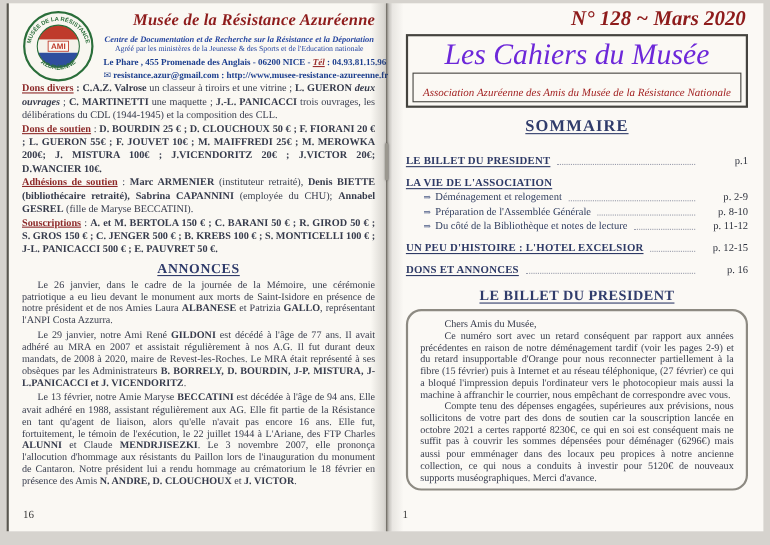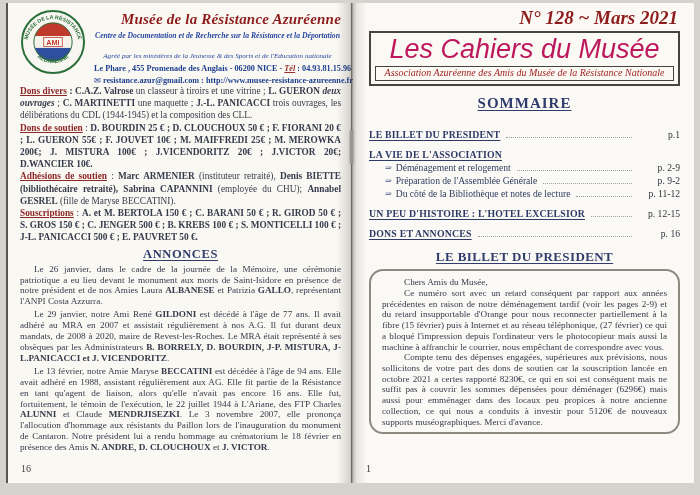--- a/index.html
+++ b/index.html
@@ -15,21 +15,21 @@
   .gutter{position:absolute;left:337px;top:3px;width:30px;height:480px;z-index:5;pointer-events:none;
     background:linear-gradient(90deg,rgba(70,65,58,0) 0%,rgba(70,65,58,.18) 40%,rgba(40,36,30,.30) 52%,rgba(70,65,58,.10) 66%,rgba(70,65,58,0) 100%);}
   .staple{position:absolute;left:350px;top:130px;width:3px;height:34px;background:#9a978f;border-radius:2px;z-index:6;box-shadow:0 0 2px rgba(0,0,0,.4);}
 
   
   .lp-header{display:flex;gap:8px;align-items:flex-start;}
   .logo{width:66px;height:66px;flex:0 0 66px;}
   .lp-head-text{flex:1;text-align:center;min-width:0;}
   .lp-title{font-size:15px;font-weight:bold;font-style:italic;color:#8e1c1c;white-space:nowrap;letter-spacing:.2px;margin-top:2px;text-align:right;}
   .lp-sub1{font-size:7.7px;font-weight:bold;font-style:italic;color:#2847a0;white-space:nowrap;margin-top:3px;}
-  .lp-sub2{font-size:7.1px;font-style:italic;color:#2847a0;white-space:nowrap;margin-top:12px;}
+  .lp-sub2{font-size:7.1px;color:#2847a0;white-space:nowrap;margin-top:0;}
   .lp-addr{font-size:8.2px;font-weight:bold;color:#1d3f8e;white-space:nowrap;margin-top:4px;}
   .lp-tel{color:#9b3030;font-style:italic;text-decoration:underline;}
   .lp-contact{font-size:8.2px;font-weight:bold;color:#1d3f8e;white-space:nowrap;margin-top:2px;}
   .mail-glyph{font-weight:normal;}
 
   
   .section-h{text-align:center;font-weight:bold;color:#303c6b;font-size:12.5px;letter-spacing:.6px;text-decoration:underline;text-underline-offset:2px;}
   .h-dons{margin:5px 0 2px;}
   .h-ann{margin:3px 0 2px;}
 
@@ -40,24 +40,24 @@
   .sg-n{}
   .sg-b{font-weight:bold;}
   .sg-bi{font-weight:bold;font-style:italic;}
   .sg-lab{color:#8c2828;font-weight:bold;text-decoration:underline;}
 
   .pagenum{position:absolute;bottom:9px;left:13px;font-size:10px;color:#3a3a3a;}
 
   
   .issue{text-align:right;font-size:19px;font-weight:bold;font-style:italic;color:#8e1c1c;padding-right:2px;white-space:nowrap;}
   .masthead{border:2px solid #45443f;margin-top:2px;text-align:center;padding:2px 4px 3px;background:#fbf9f4;}
-  .mh1,.mh2{font-family:Liberation Sans, sans-serif;font-style:italic;color:#be185d;line-height:1.04;}
+  .mh1,.mh2{font-family:Liberation Serif, serif;font-style:italic;color:#6d28d9;line-height:1.04;}
   .mh1{font-size:27px;}
   .mh2{font-size:27px;}
-  .mh-banner{border:1px solid #45443f;margin-top:3px;font-size:10px;font-style:italic;color:#a32424;padding:0 2px 2px;white-space:nowrap;}
+  .mh-banner{border:1px solid #45443f;margin-top:3px;font-size:10px;font-style:italic;color:#a32424;padding:12px 2px 2px;white-space:nowrap;}
 
   .h-sommaire{font-size:15px;letter-spacing:1px;margin:9px 0 16px;}
   .toc{margin-top:2px;}
   .toc-row{display:flex;align-items:flex-end;line-height:13px;}
   .toc-row.t-main{margin-top:7px;font-size:9.8px;color:#2e3a66;}
   .toc-row.t-main .toc-label{font-weight:bold;text-decoration:underline;text-underline-offset:2px;letter-spacing:.2px;}
   .toc-row.t-sub{margin-left:16px;margin-top:1px;font-size:9.6px;color:#2f3c5e;line-height:12px;}
   .toc-bullet{font-size:8px;margin-right:4px;color:#4a5a85;}
   .leader{flex:1;border-bottom:1px dotted #9a9dac;margin:0 6px 3px 6px;}
   .toc-page{width:42px;text-align:right;font-size:9.6px;color:#30343f;font-weight:normal;white-space:nowrap;}
@@ -120,21 +120,21 @@
   <p><span class="sg-n">Le 26 janvier, dans le cadre de la journée de la Mémoire, une cérémonie patriotique a eu lieu devant le monument aux morts de Saint-Isidore en présence de notre président et de nos Amies Laura </span><span class="sg-b">ALBANESE</span><span class="sg-n"> et Patrizia </span><span class="sg-b">GALLO</span><span class="sg-n">, représentant l'ANPI Costa Azzurra.</span></p>
       <p><span class="sg-n">Le 29 janvier, notre Ami René </span><span class="sg-b">GILDONI</span><span class="sg-n"> est décédé à l'âge de 77 ans. Il avait adhéré au MRA en 2007 et assistait régulièrement à nos A.G. Il fut durant deux mandats, de 2008 à 2020, maire de Revest-les-Roches. Le MRA était représenté à ses obsèques par les Administrateurs </span><span class="sg-b">B. BORRELY, D. BOURDIN, J-P. MISTURA, J-L.PANICACCI et J. VICENDORITZ</span><span class="sg-n">.</span></p>
       <p><span class="sg-n">Le 13 février, notre Amie Maryse </span><span class="sg-b">BECCATINI</span><span class="sg-n"> est décédée à l'âge de 94 ans. Elle avait adhéré en 1988, assistant régulièrement aux AG. Elle fit partie de la Résistance en tant qu'agent de liaison, alors qu'elle n'avait pas encore 16 ans. Elle fut, fortuitement, le témoin de l'exécution, le 22 juillet 1944 à L'Ariane, des FTP Charles </span><span class="sg-b">ALUNNI</span><span class="sg-n"> et Claude </span><span class="sg-b">MENDRJISEZKI</span><span class="sg-n">. Le 3 novembre 2007, elle prononça l'allocution d'hommage aux résistants du Paillon lors de l'inauguration du monument de Cantaron. Notre président lui a rendu hommage au crématorium le 18 février en présence des Amis </span><span class="sg-b">N. ANDRE, D. CLOUCHOUX</span><span class="sg-n"> et </span><span class="sg-b">J. VICTOR</span><span class="sg-n">.</span></p>
     </div>
 
   <div class="pagenum">16</div>
 </div>
 
 <div class="page page-right">
 
-  <div class="issue">N° 128 ~ Mars 2021</div>
+  <div class="issue">N° 128 ~ Mars 2020</div>
 
   <div class="masthead">
     <div class="mh1">Les Cahiers du Musée</div>
     <div class="mh-banner">Association Azuréenne des Amis du Musée de la Résistance Nationale</div>
   </div>
 
   <div class="section-h h-sommaire">SOMMAIRE</div>
 
   <div class="toc">
 
@@ -156,21 +156,21 @@
         <span class="toc-bullet">⇒</span>
         <span class="toc-label">Déménagement et relogement</span>
         <span class="leader"></span>
         <span class="toc-page">p. 2-9</span>
       </div>
 
       <div class="toc-row t-sub">
         <span class="toc-bullet">⇒</span>
         <span class="toc-label">Préparation de l'Assemblée Générale</span>
         <span class="leader"></span>
-        <span class="toc-page">p. 9-2</span>
+        <span class="toc-page">p. 8-10</span>
       </div>
 
       <div class="toc-row t-sub">
         <span class="toc-bullet">⇒</span>
         <span class="toc-label">Du côté de la Bibliothèque et notes de lecture</span>
         <span class="leader"></span>
         <span class="toc-page">p. 11-12</span>
       </div>
 
       <div class="toc-row t-main">

